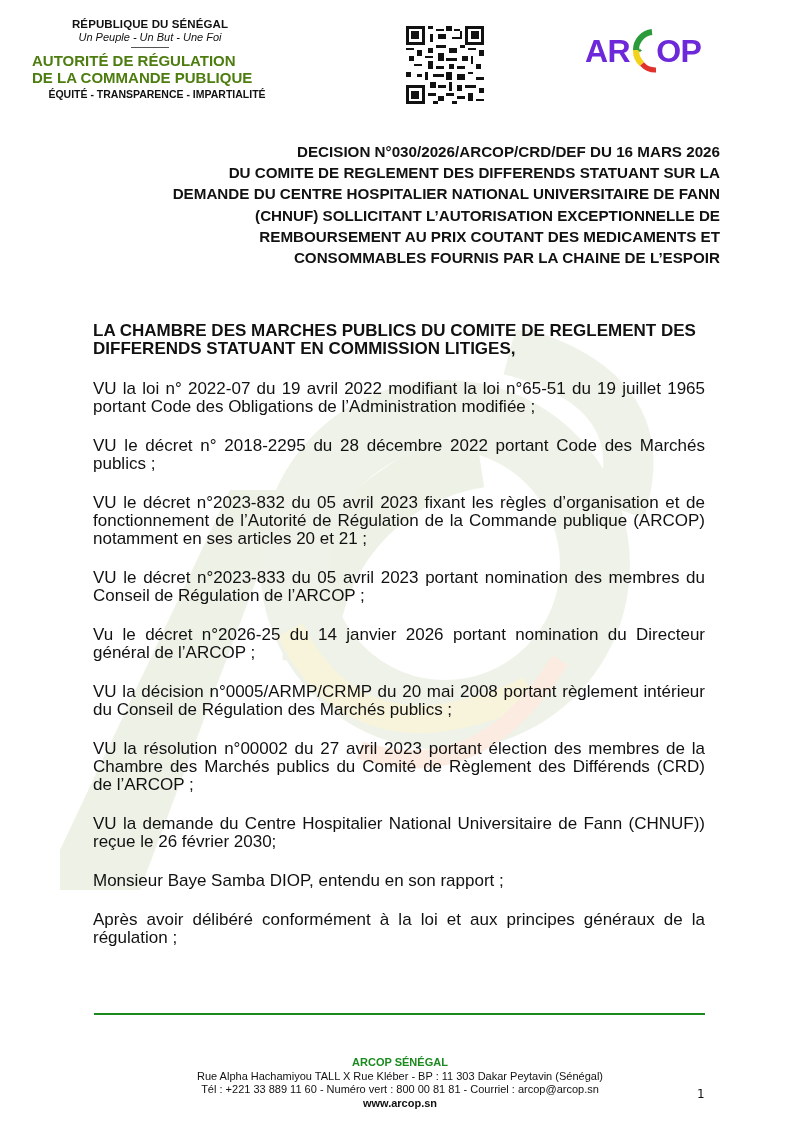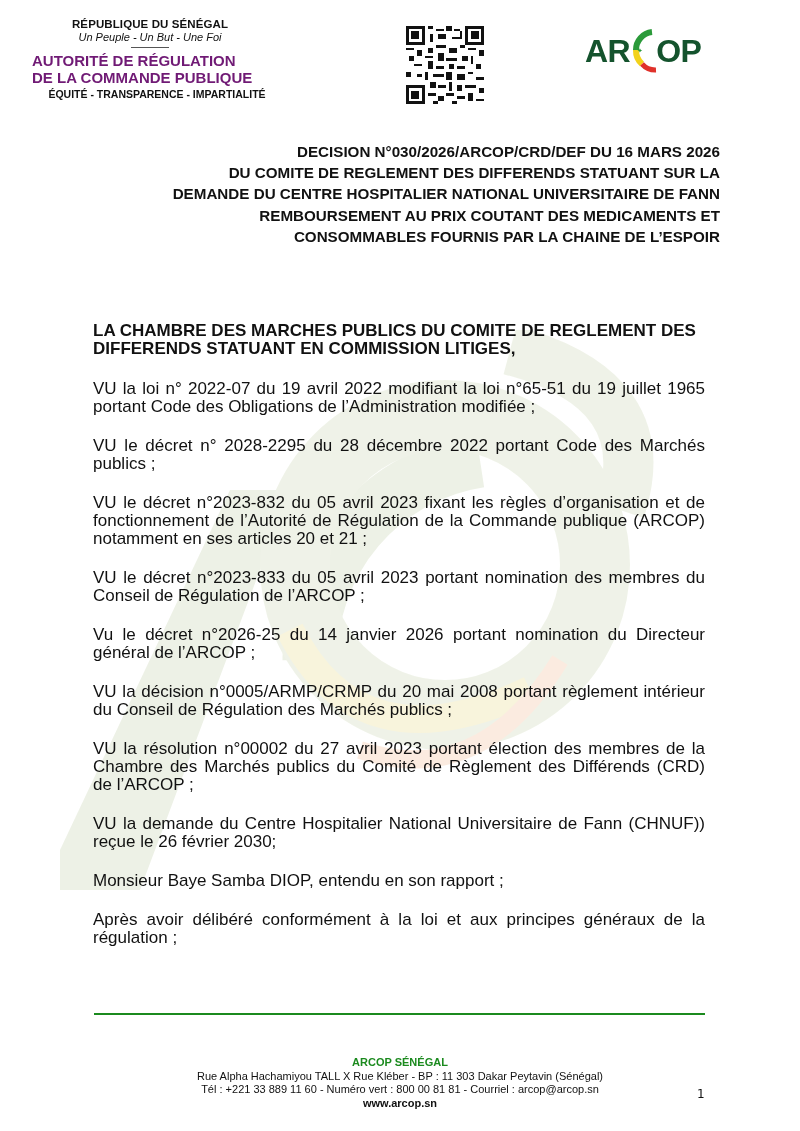--- a/index.html
+++ b/index.html
@@ -4,27 +4,27 @@
 <style>
   html, body { margin: 0; padding: 0; background: #ffffff; }
   body { width: 800px; height: 1131px; position: relative; overflow: hidden; font-family: "Liberation Sans", sans-serif; color: #111111; }
 
   .watermark { position: absolute; left: 60px; top: 330px; width: 620px; height: 560px; z-index: 0; pointer-events: none; }
 
   .header-left { position: absolute; left: 20px; top: 18px; width: 260px; text-align: center; z-index: 1; }
   .rep { font-weight: bold; font-size: 11.5px; letter-spacing: 0.1px; }
   .motto { font-style: italic; font-size: 11px; margin-top: 1px; }
   .sep { width: 38px; height: 1px; background: #555; margin: 4px auto 4px; }
-  .auth { color: #701a75; font-weight: bold; font-size: 15px; line-height: 17px; text-align: left; padding-left: 12px; }
+  .auth { color: #4d7c0f; font-weight: bold; font-size: 15px; line-height: 17px; text-align: left; padding-left: 12px; }
   .values { font-weight: bold; font-size: 10.5px; text-align: center; padding-left: 14px; margin-top: 2px; }
 
   .qr { position: absolute; left: 406px; top: 26px; width: 78px; height: 78px; z-index: 1; }
 
   .logo { position: absolute; left: 585px; top: 28px; z-index: 1; display: flex; align-items: center; }
-  .logo .txt { color: #14532d; font-weight: bold; font-size: 32px; letter-spacing: -0.5px; }
+  .logo .txt { color: #6d28d9; font-weight: bold; font-size: 32px; letter-spacing: -0.5px; }
   .logo svg { margin: 0 -2px; }
 
   .title { position: absolute; left: 80px; width: 640px; top: 141px; text-align: right; font-weight: bold; font-size: 15.2px; line-height: 21.2px; z-index: 1; }
 
   .body { position: absolute; left: 93px; width: 612px; top: 291px; z-index: 1; font-size: 17px; line-height: 18px; margin-top: 31px; }
   .chamber { font-weight: bold; margin: 0 0 22px 0; text-align: left; }
   .para { margin: 0 0 21px 0; text-align: justify; }
 
   .footer-line { position: absolute; left: 94px; width: 611px; top: 1013px; height: 2px; background: #1b8a1e; z-index: 1; }
   .footer { position: absolute; left: 80px; width: 640px; top: 1056px; text-align: center; font-size: 11px; line-height: 13.6px; z-index: 1; }
@@ -133,28 +133,29 @@
     <path d="M14,36 A18,18 0 0 0 28,42" stroke="#e0312b" stroke-width="5" fill="none"></path>
     <text x="9" y="25" font-size="7" fill="#2b9a3a" font-family="DejaVu Sans, sans-serif">✦</text>
   </svg>
   <span class="txt">OP</span>
 </div>
 
 <div class="title">
   <div>DECISION N°030/2026/ARCOP/CRD/DEF DU 16 MARS  2026</div>
   <div>DU COMITE DE REGLEMENT DES DIFFERENDS STATUANT SUR LA</div>
   <div>DEMANDE DU CENTRE HOSPITALIER NATIONAL UNIVERSITAIRE DE FANN</div>
+  <div>(CHNUF) SOLLICITANT L’AUTORISATION EXCEPTIONNELLE DE</div>
   <div>REMBOURSEMENT AU PRIX COUTANT DES MEDICAMENTS ET</div>
   <div>CONSOMMABLES FOURNIS PAR LA CHAINE DE L’ESPOIR</div>
 </div>
 
 <div class="body">
   <p class="chamber">LA CHAMBRE DES MARCHES PUBLICS DU COMITE DE REGLEMENT DES DIFFERENDS STATUANT EN COMMISSION LITIGES,</p>
   <p class="para">VU la loi n° 2022-07 du 19 avril 2022 modifiant la loi n°65-51 du 19 juillet 1965 portant Code des Obligations de l’Administration modifiée ;</p>
-  <p class="para">VU le décret n° 2028-2295 du 28 décembre 2022 portant Code des Marchés publics ;</p>
+  <p class="para">VU le décret n° 2018-2295 du 28 décembre 2022 portant Code des Marchés publics ;</p>
   <p class="para">VU le décret n°2023-832 du 05 avril 2023 fixant les règles d’organisation et de fonctionnement de l’Autorité de Régulation de la Commande publique (ARCOP) notamment en ses articles 20 et 21 ;</p>
   <p class="para">VU le décret n°2023-833 du 05 avril 2023 portant nomination des membres du Conseil de Régulation de l’ARCOP ;</p>
   <p class="para">Vu le décret n°2026-25 du 14 janvier 2026 portant nomination du Directeur général de l’ARCOP ;</p>
   <p class="para">VU la décision n°0005/ARMP/CRMP du 20 mai 2008 portant règlement intérieur du Conseil de Régulation des Marchés publics ;</p>
   <p class="para">VU la résolution n°00002 du 27 avril 2023 portant élection des membres de la Chambre des Marchés publics du Comité de Règlement des Différends (CRD) de l’ARCOP ;</p>
   <p class="para">VU la demande du Centre Hospitalier National Universitaire de Fann  (CHNUF))  reçue le 26 février  2030;</p>
   <p class="para">Monsieur Baye Samba DIOP, entendu en son rapport ;</p>
   <p class="para">Après avoir délibéré conformément à la loi et aux principes généraux de la régulation ;</p>
 </div>
 

